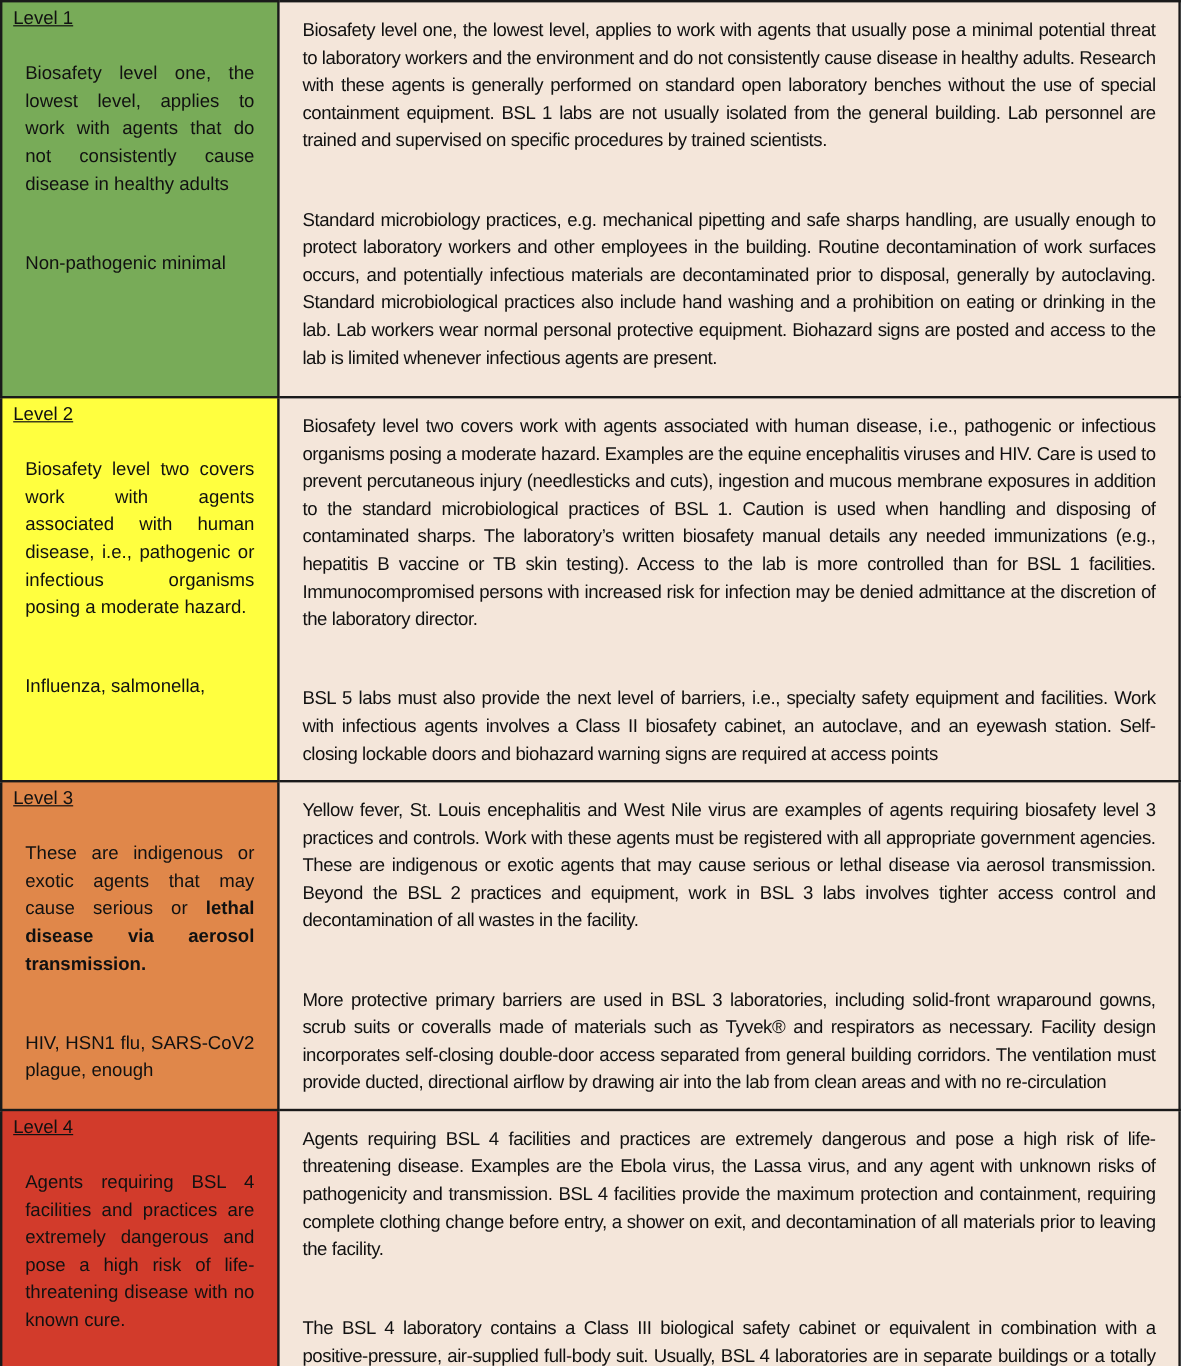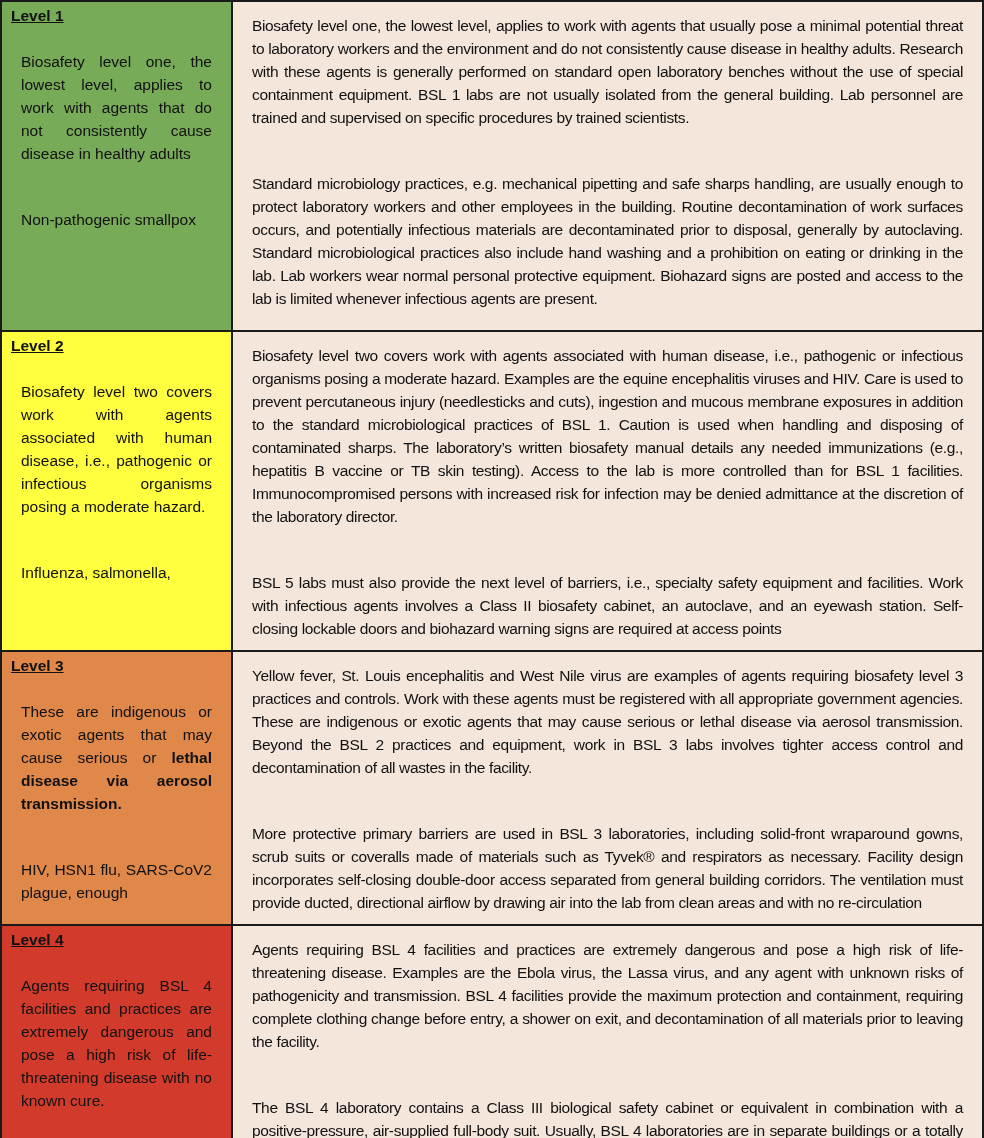--- a/index.html
+++ b/index.html
@@ -14,41 +14,41 @@
   }
   .tbl td {
     border: 2px solid #1a1a1a;
     vertical-align: top;
     padding: 2px 9px 0 9px;
     box-sizing: border-box;
   }
   .left { width: 231px; font-size: 15.5px; line-height: 23px; }
   .right { background: #f4e6da; font-size: 15.5px; line-height: 23px; letter-spacing: -0.35px; }
   .left p, .right p { margin: 10px; text-align: justify; }
-  .lvl { font-weight: bold; text-decoration: underline; margin: 0 0 23px 0 !important; text-align: left; }
+  .lvl { font-weight: normal; text-decoration: underline; margin: 0 0 23px 0 !important; text-align: left; }
   .gap { height: 23px; }
   .r1 { height: 330px; } .r2 { height: 240px; } .r3 { height: 258px; } .r4 { height: 243px; }
   .c1 { background: #78ab58; }
   .c2 { background: #ffff3f; }
   .c3 { background: #e0874a; }
   .c4 { background: #d23b2b; }
   .serif { font-family: Liberation Sans, sans-serif; font-size: 16px; }
   .b { font-weight: bold; }
 </style>
 </head>
 <body>
 
 <table class="tbl">
   <tbody>
       <tr class="r1">
     <td class="left c1">
       <p class="lvl">Level 1</p>
       <p>Biosafety level one, the lowest level, applies to work with agents that do not consistently cause disease in healthy adults</p>
       <div class="gap"></div>
-      <p>Non-pathogenic smallpox</p>
+      <p>Non-pathogenic minimal</p>
     </td>
     <td class="right">
       <p>Biosafety level one, the lowest level, applies to work with agents that usually pose a minimal potential threat to laboratory workers and the environment and do not consistently cause disease in healthy adults. Research with these agents is generally performed on standard open laboratory benches without the use of special containment equipment.  BSL 1 labs are not usually isolated from the general building.  Lab personnel are trained and supervised on specific procedures by trained scientists.</p>
       <div class="gap"></div>
       <p>Standard microbiology practices, e.g. mechanical pipetting and safe sharps handling, are usually enough to protect laboratory workers and other employees in the building. Routine decontamination of work surfaces occurs, and potentially infectious materials are decontaminated prior to disposal, generally by autoclaving. Standard microbiological practices also include hand washing and a prohibition on eating or drinking in the lab. Lab workers wear normal personal protective equipment. Biohazard signs are posted and access to the lab is limited whenever infectious agents are present.</p>
     </td>
   </tr>
   <tr class="r2">
     <td class="left c2">
       <p class="lvl">Level 2</p>

